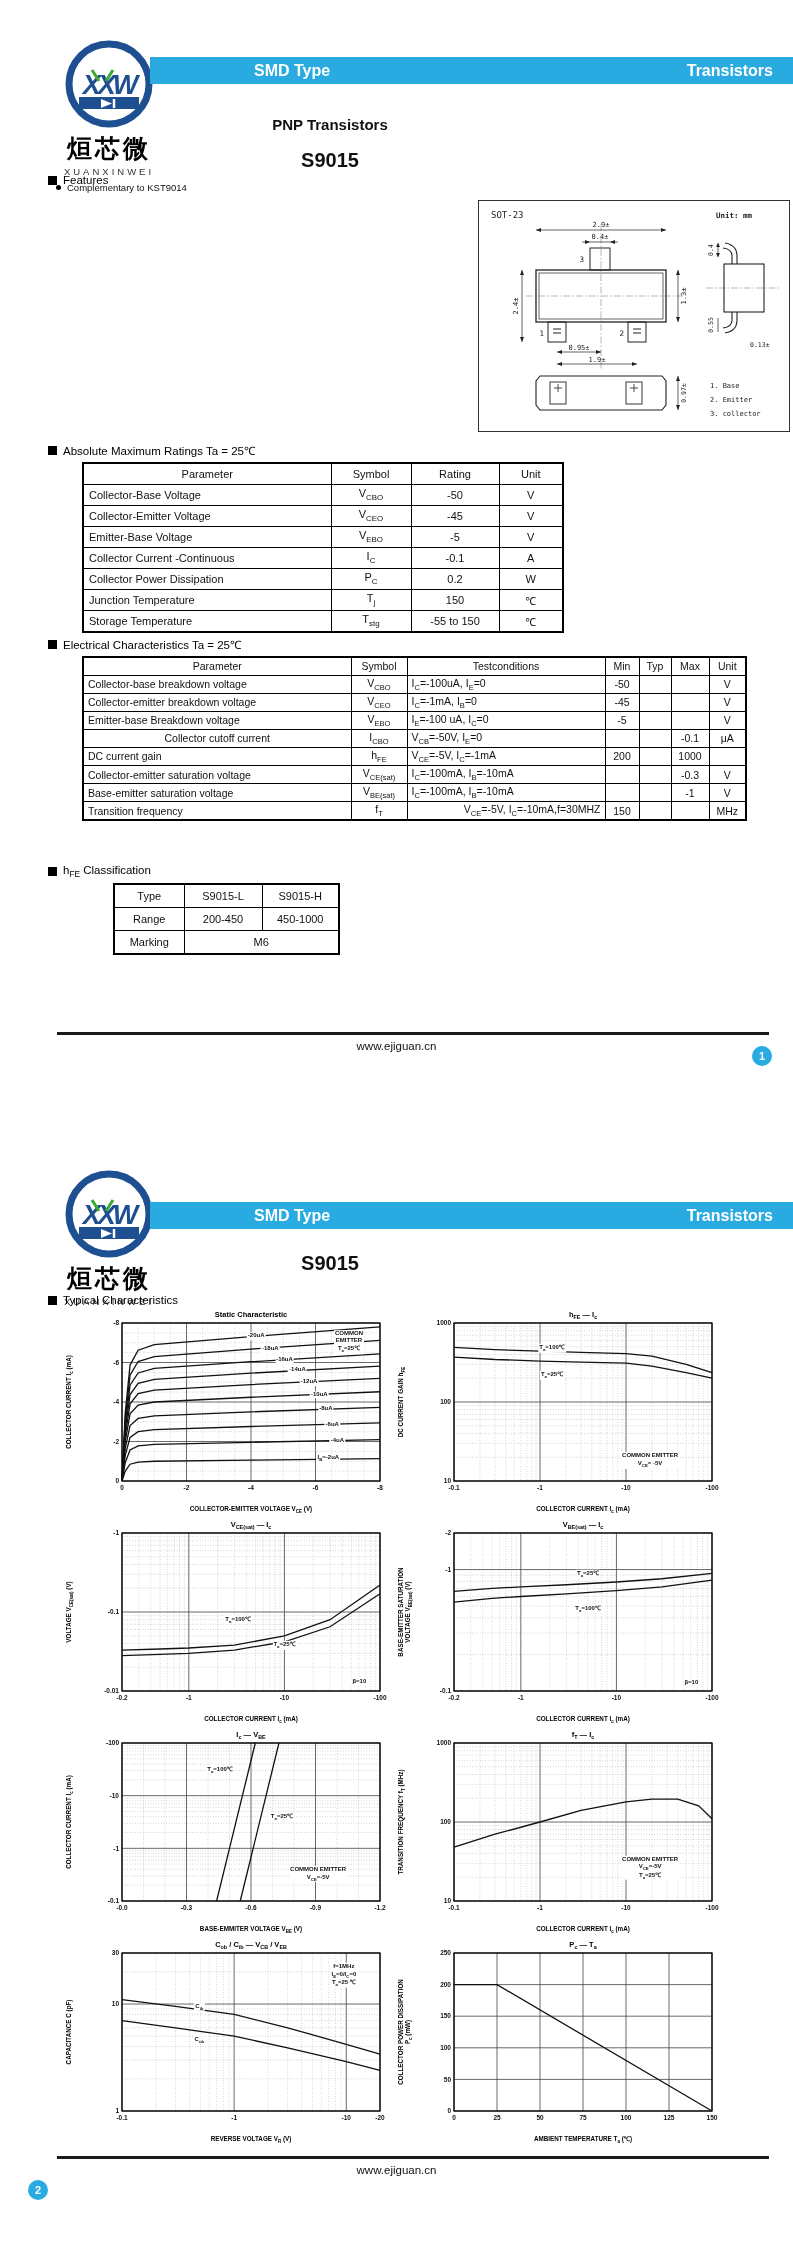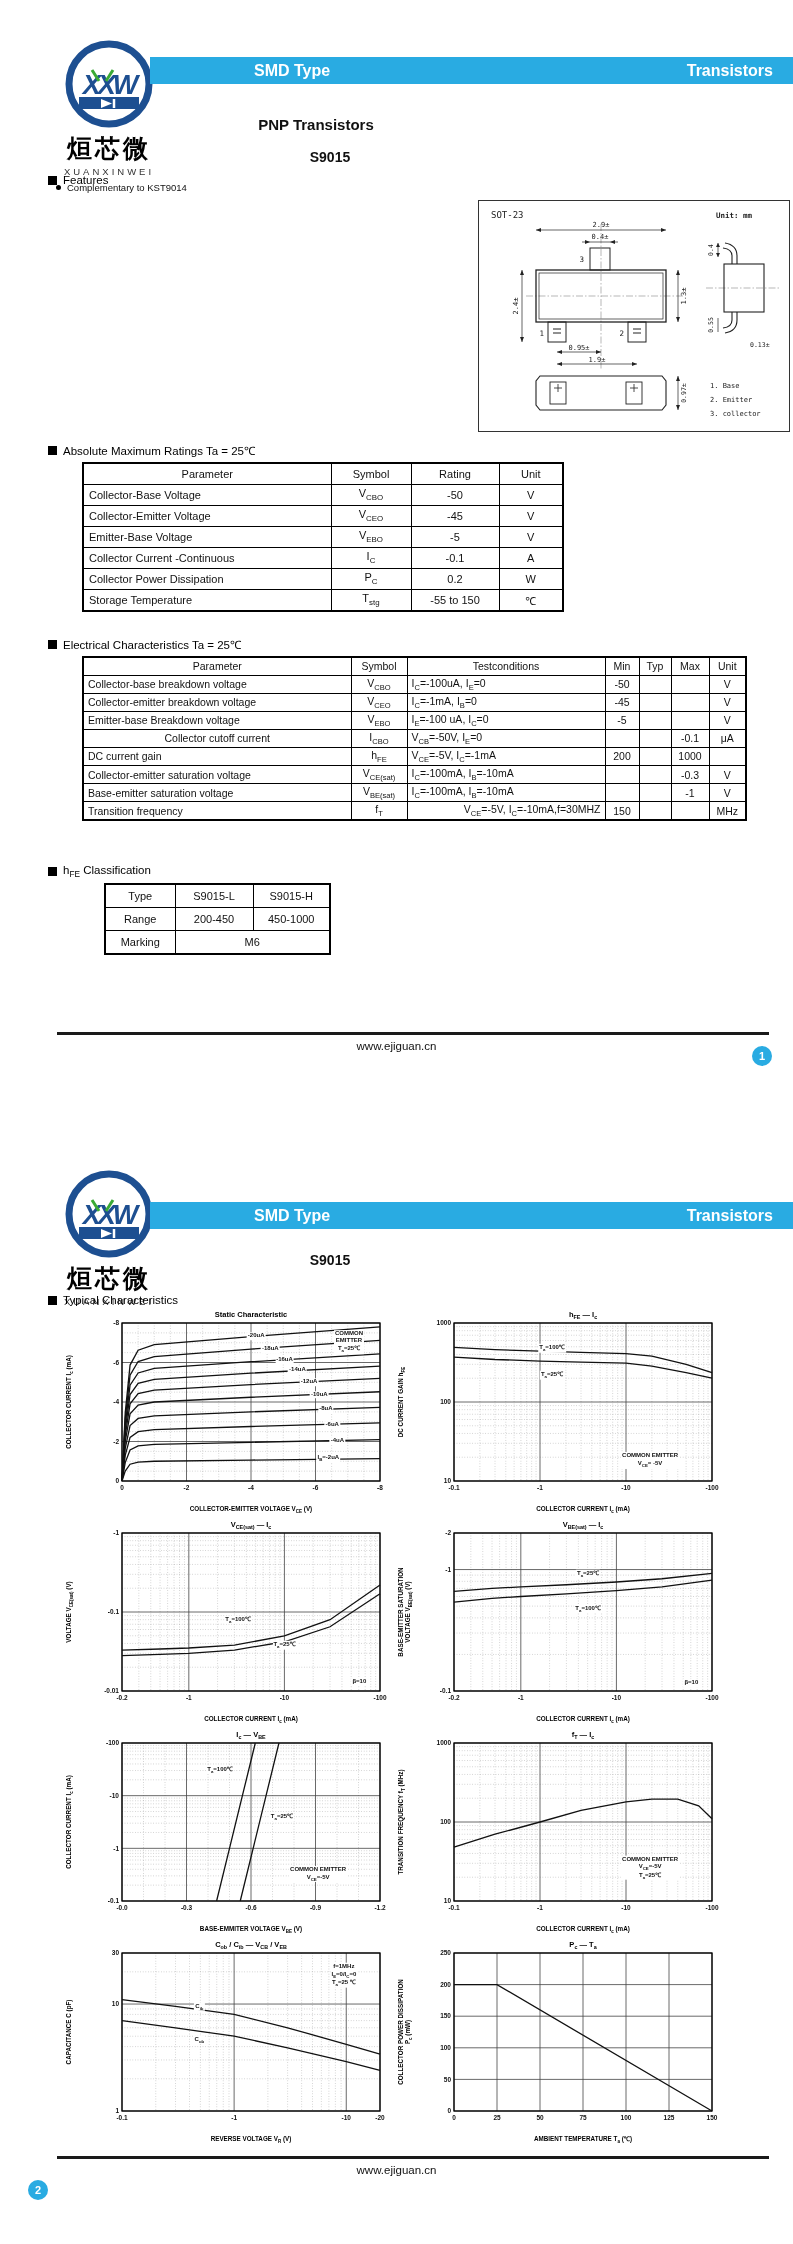--- a/index.html
+++ b/index.html
@@ -6,22 +6,22 @@
   body{width:793px;font-family:"Liberation Sans",sans-serif;color:#111;}
   .page{position:relative;width:793px;height:1122px;background:#fff;overflow:hidden;}
   sub{font-size:72%;}
   
   .logo-block{position:absolute;width:118px;text-align:center;}
   .logo-cn{font-size:25px;font-weight:bold;letter-spacing:3px;color:#000;margin-top:0px;white-space:nowrap;}
   .logo-en{font-size:9.5px;letter-spacing:3px;color:#333;margin-top:1px;white-space:nowrap;}
   
   .bluebar{position:absolute;left:150px;width:643px;height:27px;background:#29abe2;display:flex;align-items:center;justify-content:space-between;padding:0 20px 0 104px;box-sizing:border-box;}
   .bluebar span{color:#fff;font-weight:bold;font-size:16px;}
-  .doc-subtitle{position:absolute;left:136px;width:360px;text-align:center;font-weight:bold;font-size:15px;}
-  .doc-part{position:absolute;left:150px;width:360px;text-align:center;font-weight:bold;font-size:14px;}
+  .doc-subtitle{position:absolute;left:150px;width:360px;text-align:center;font-weight:bold;font-size:15px;}
+  .doc-part{position:absolute;left:150px;width:360px;text-align:center;font-weight:bold;font-size:20px;}
   
   .sec-h{position:absolute;left:48px;font-size:11.5px;color:#000;display:flex;align-items:center;gap:6px;}
   .sq{width:9px;height:9px;background:#000;display:inline-block;flex:none;}
   .feat-item{position:absolute;left:56px;font-size:9.5px;display:flex;align-items:center;gap:6px;}
   .dot{width:5px;height:5px;background:#000;border-radius:50%;display:inline-block;flex:none;}
   
   table.ds{position:absolute;border-collapse:collapse;border:2px solid #000;table-layout:fixed;}
   table.ds td,table.ds th{border:1px solid #000;text-align:center;padding:2px 5px;font-weight:normal;overflow:hidden;white-space:nowrap;}
   table.abs td,table.abs th{font-size:11px;height:16px;}
   table.elec td,table.elec th{font-size:10.5px;height:14.5px;padding:1px 4px;}
@@ -187,20 +187,26 @@
           <td>-0.1</td>
           <td>A</td>
         </tr>
         <tr>
           <td style="text-align:left">Collector Power Dissipation</td>
           <td>P<sub>C</sub></td>
           <td>0.2</td>
           <td>W</td>
         </tr>
         <tr>
+          <td style="text-align:left">Junction Temperature</td>
+          <td>T<sub>j</sub></td>
+          <td>150</td>
+          <td>℃</td>
+        </tr>
+        <tr>
           <td style="text-align:left">Storage Temperature</td>
           <td>T<sub>stg</sub></td>
           <td>-55 to 150</td>
           <td>℃</td>
         </tr>
       </tbody>
     </table>
 
   <div class="sec-h" style="top:637px;">
     <span class="sq"></span>
@@ -300,21 +306,21 @@
           <td></td>
           <td>MHz</td>
         </tr>
       </tbody>
     </table>
 
   <div class="sec-h" style="top:864px;">
     <span class="sq"></span>
     <span>h<sub>FE</sub> Classification</span>
   </div>
-  <table class="ds hfe" style="left:104px;top:883px;width:225px;">
+  <table class="ds hfe" style="left:113px;top:883px;width:225px;">
       <colgroup>
         <col style="width:70px">
         <col style="width:78px">
         <col style="width:77px">
       </colgroup>
       <tbody>
         <tr>
           <td>Type</td>
           <td>S9015-L</td>
           <td>S9015-H</td>

